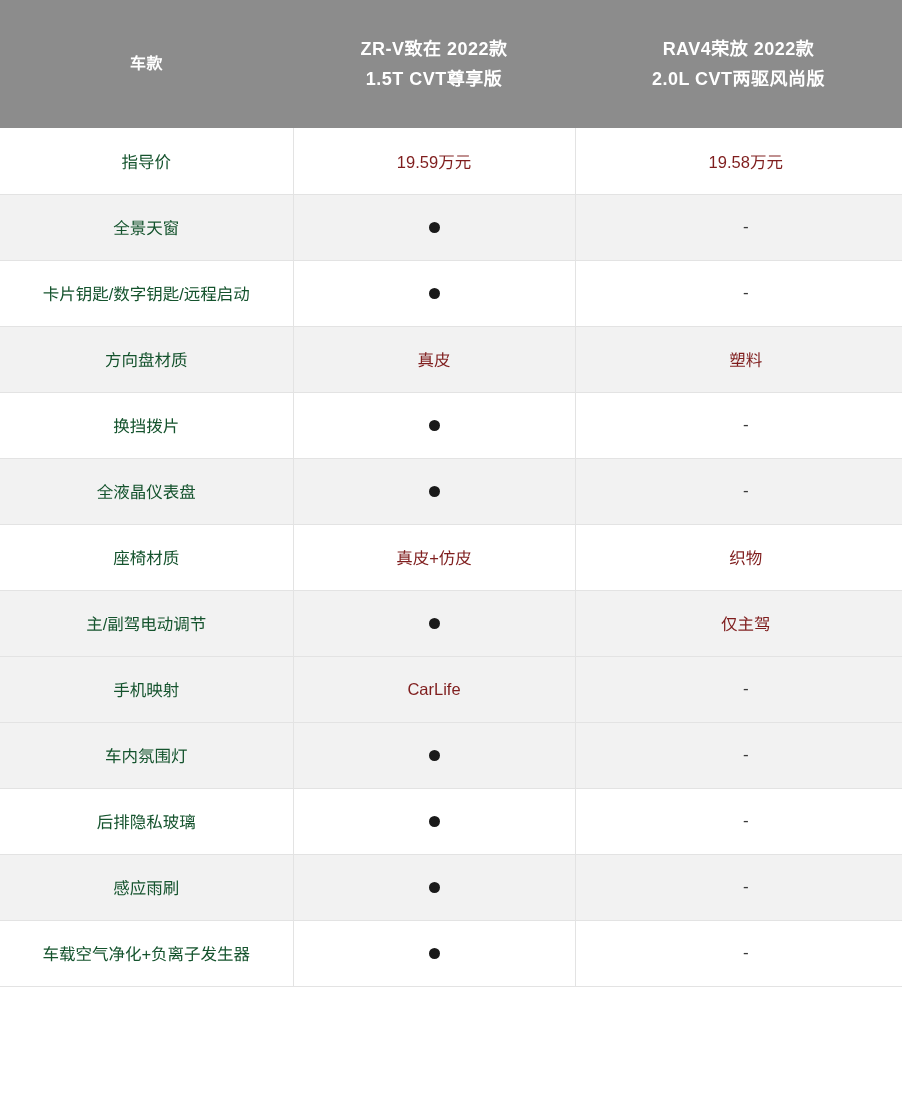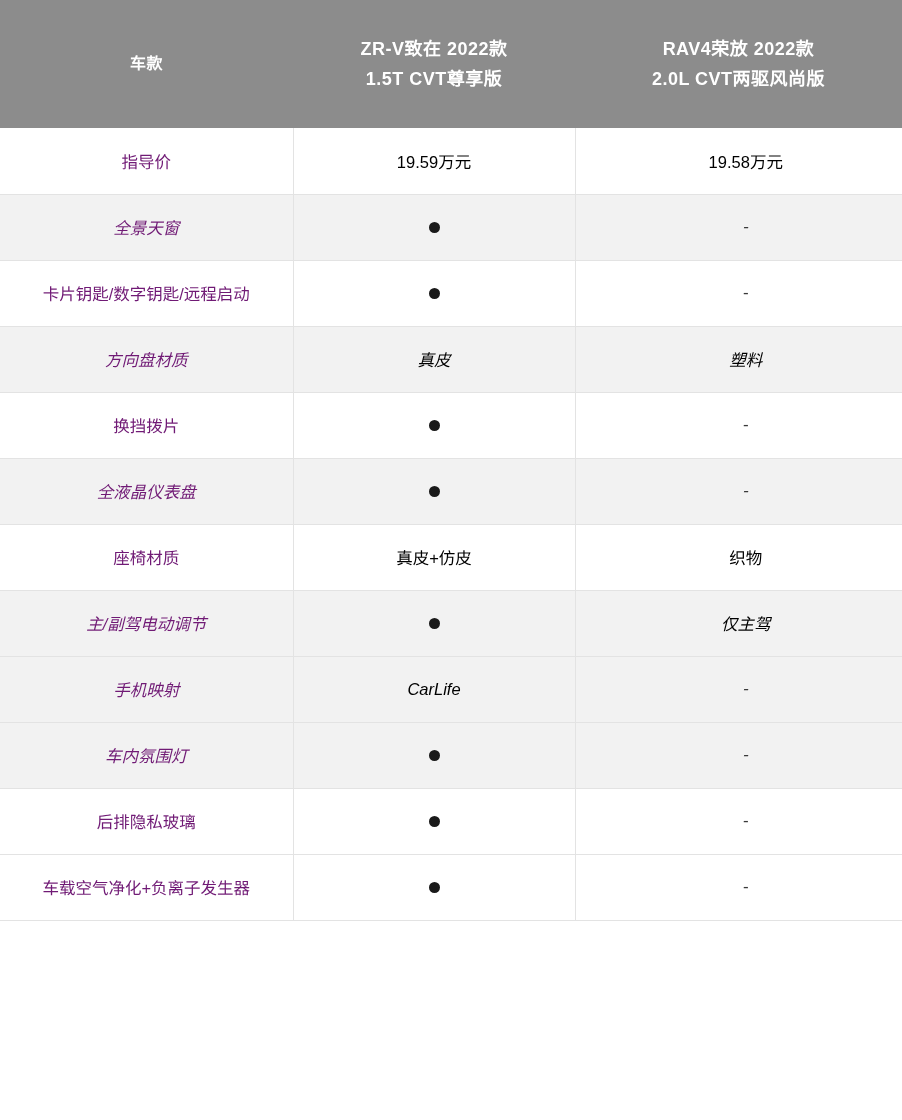--- a/index.html
+++ b/index.html
@@ -43,41 +43,40 @@
   }
   thead th .line {
     display: block;
     white-space: nowrap;
   }
 
   tbody td {
     text-align: center;
     vertical-align: middle;
     font-size: 16.5px;
-    color: #000000;
+    color: #7f1d1d;
     height: 66px;
     padding: 4px 6px;
     box-sizing: border-box;
     border-bottom: 1px solid #e3e3e3;
     border-right: 1px solid #e3e3e3;
     background: #ffffff;
     white-space: nowrap;
     overflow: hidden;
   }
   tbody td:last-child {
     border-right: none;
     padding-left: 20px;
   }
   tbody tr.alt td {
     background: #f2f2f2;
-    font-style: italic;
   }
   tbody td.feature-cell {
     font-size: 16.5px;
-    color: #701a75;
+    color: #14532d;
   }
   tbody td.dot-cell {
     font-size: 17px;
   }
   tbody td.dash {
     color: #3a3a3a;
     font-size: 17px;
   }
   .dot {
     display: inline-block;
@@ -164,19 +163,24 @@
       <tr class="alt">
         <td class="feature-cell">车内氛围灯</td>
         <td class="dot-cell"><span class="dot"></span></td>
         <td class="dash">-</td>
       </tr>
       <tr>
         <td class="feature-cell">后排隐私玻璃</td>
         <td class="dot-cell"><span class="dot"></span></td>
         <td class="dash">-</td>
       </tr>
+      <tr class="alt">
+        <td class="feature-cell">感应雨刷</td>
+        <td class="dot-cell"><span class="dot"></span></td>
+        <td class="dash">-</td>
+      </tr>
       <tr>
         <td class="feature-cell">车载空气净化+负离子发生器</td>
         <td class="dot-cell"><span class="dot"></span></td>
         <td class="dash">-</td>
       </tr>
     </tbody>
 </table>
 
 </body></html>

